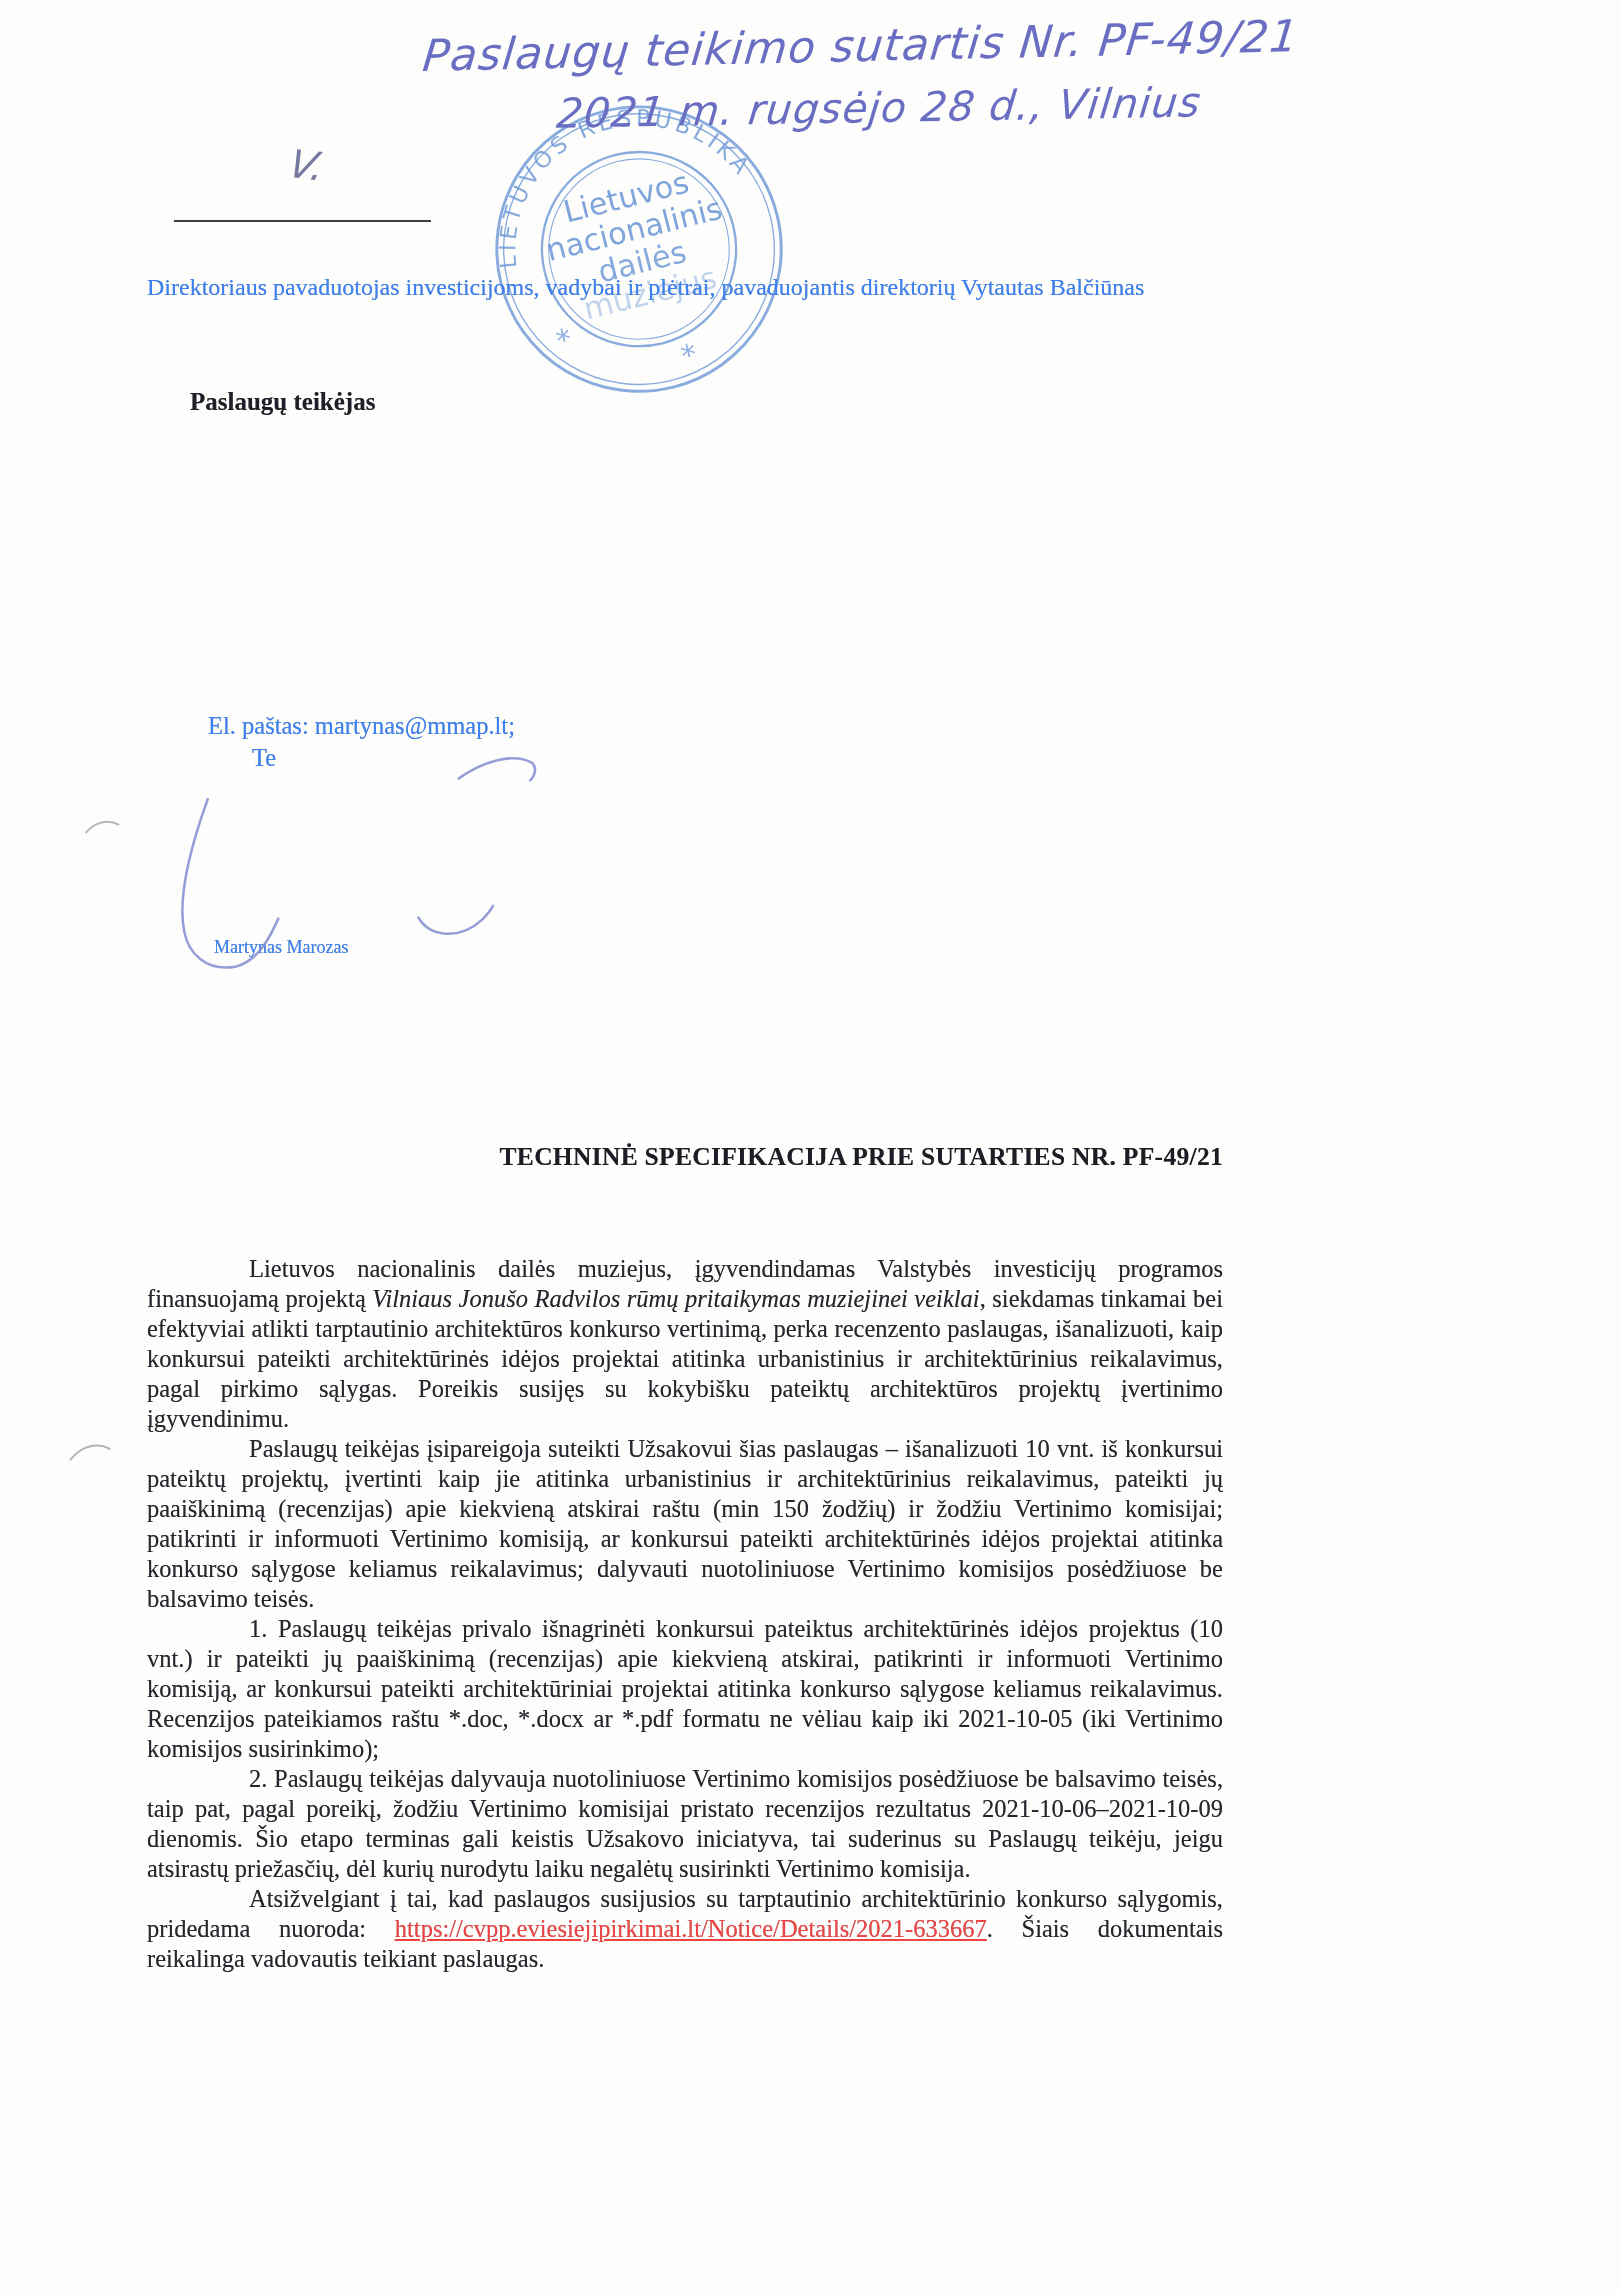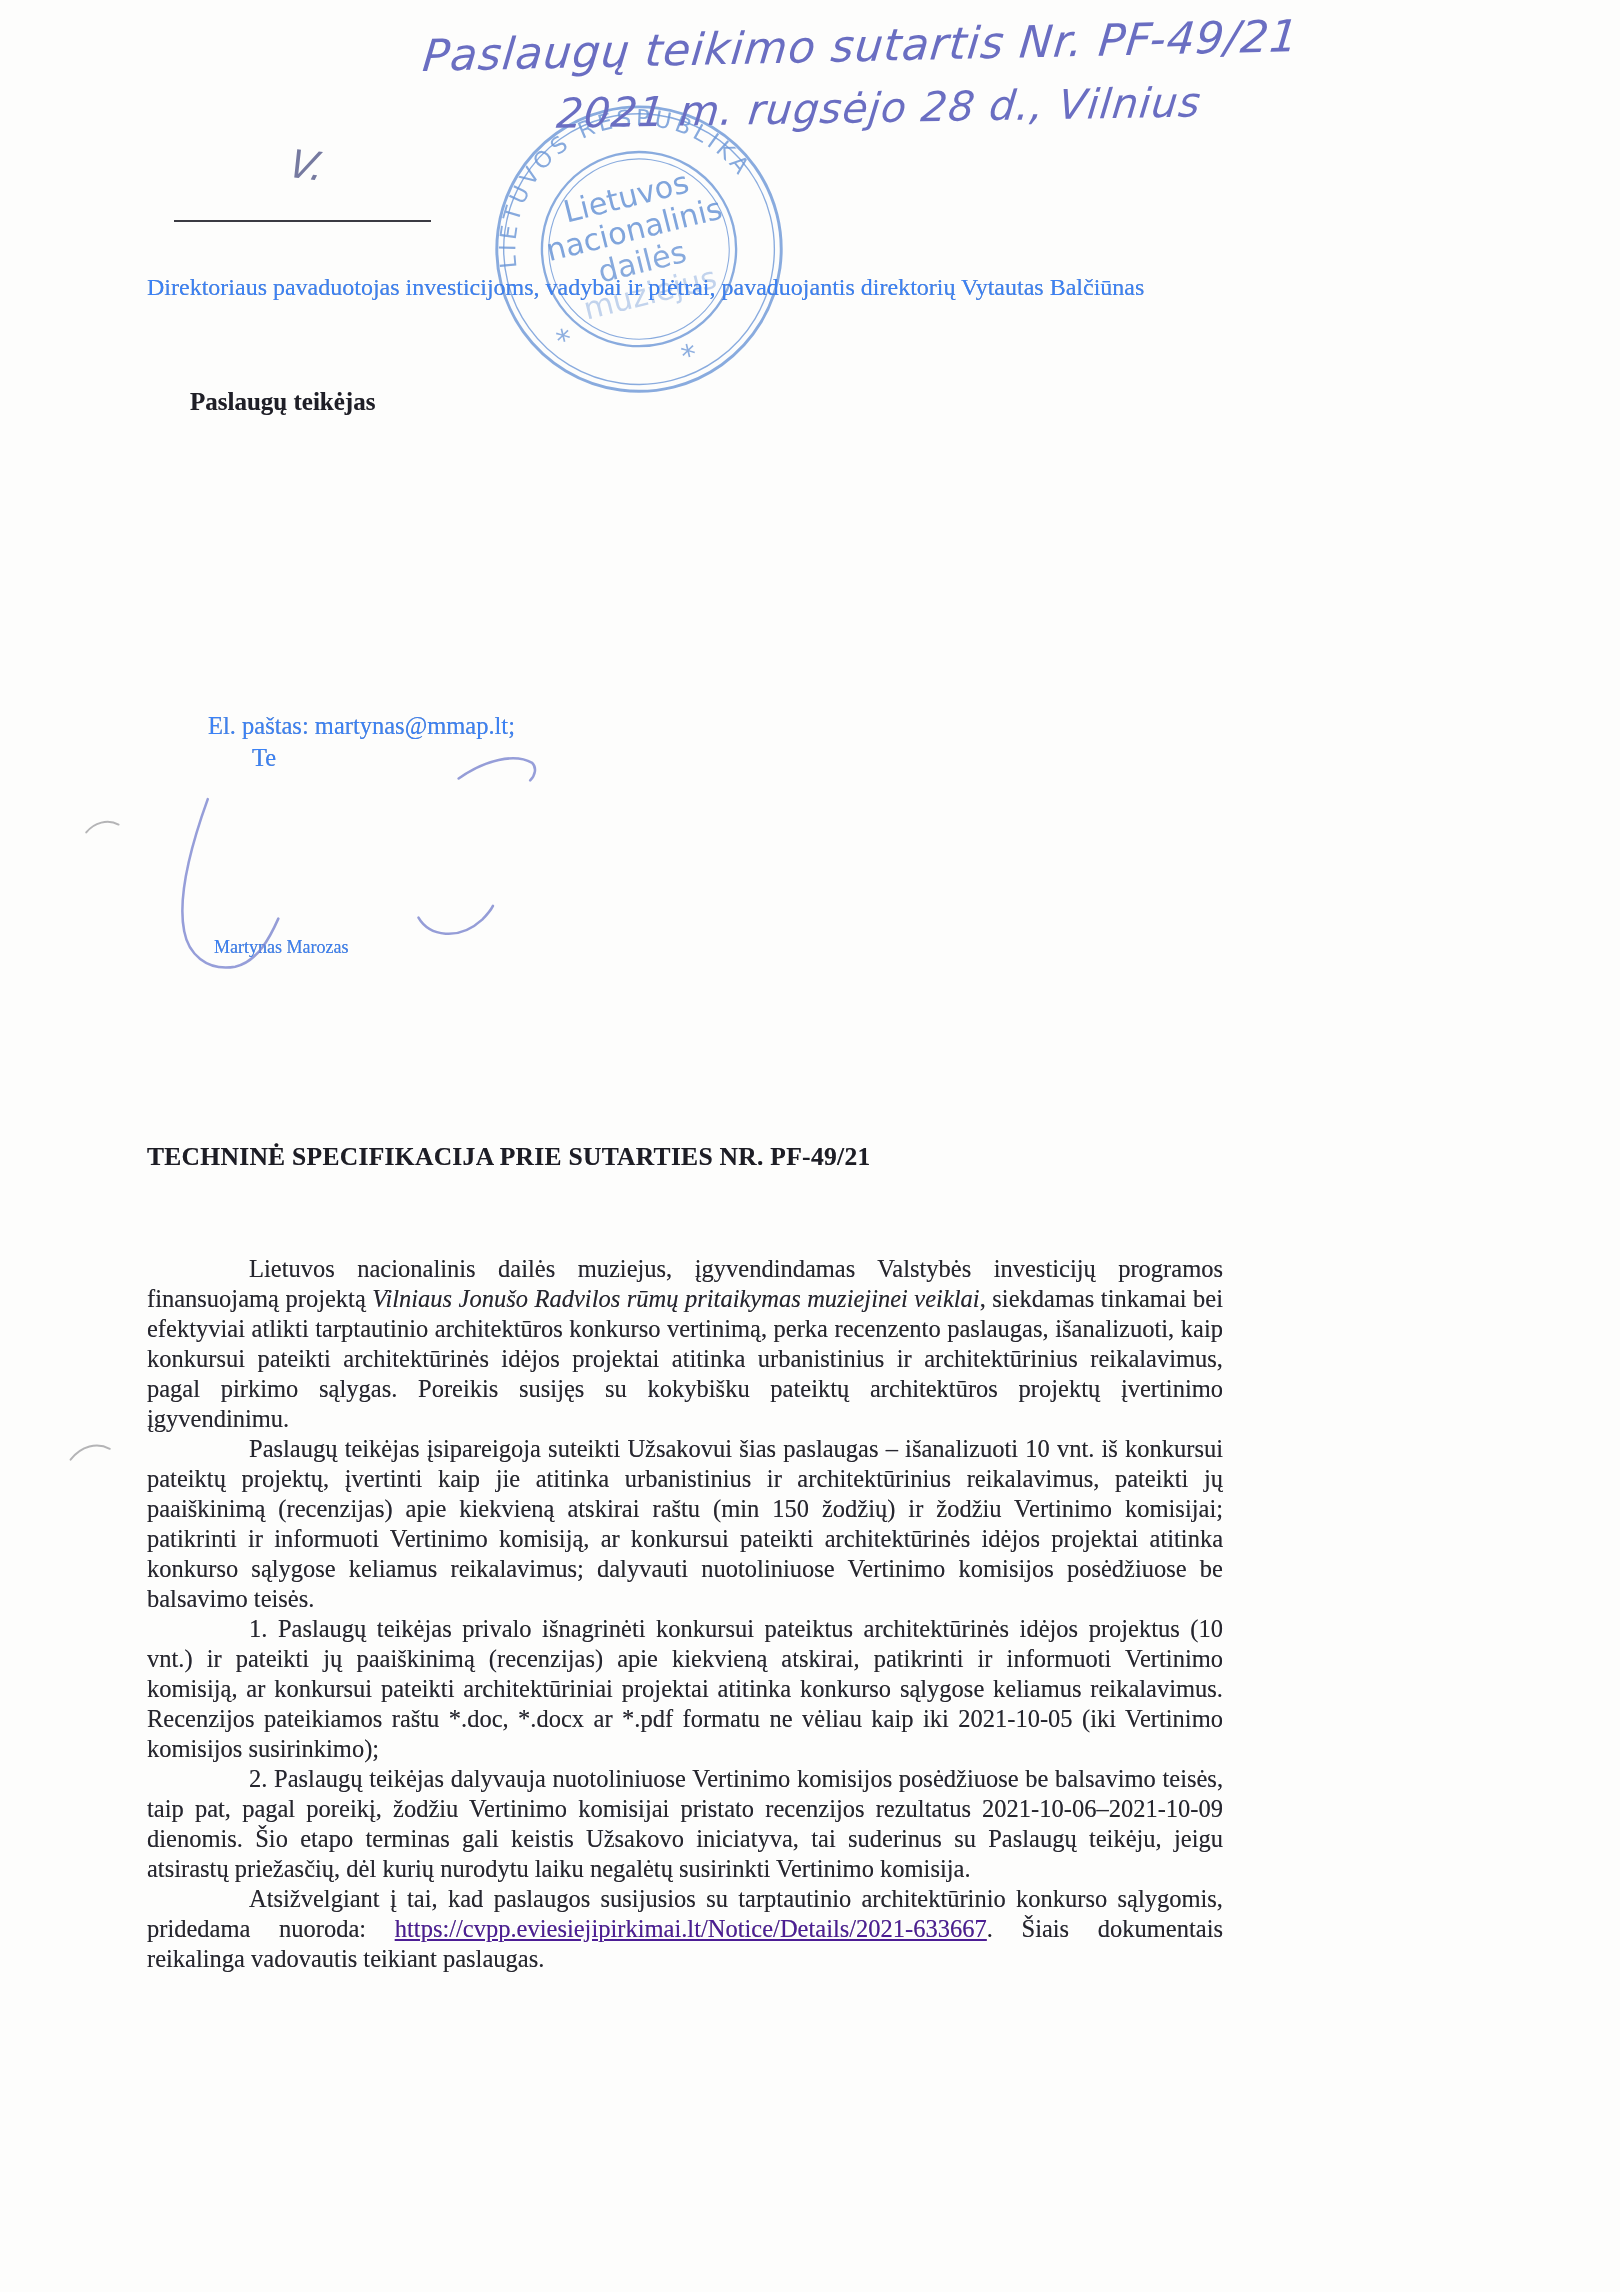--- a/index.html
+++ b/index.html
@@ -28,29 +28,29 @@
   .typed { font-size:24.5px; color:#3b82f6; text-shadow:0 0 0.5px rgba(45,45,55,.5); white-space:nowrap; }
   .director       { left:147px; top:274px; font-size:24px; }
   .provider-head  { left:147px; top:388px; font-weight:bold; font-size:25px; color:#1f1f27;margin-left:43px; }
   .email-line     { left:208px; top:712px; }
   .phone-line     { left:208px; top:744px;margin-left:44px; }
   .provider-name  { left:214px; top:937px; font-size:18px; }
 
   
   .spec { left:147px; top:1142px; width:1076px; }
   .spec-title {
-    text-align:left; font-weight:bold; font-size:25.5px;
+    text-align:right; font-weight:bold; font-size:25.5px;
     letter-spacing:0.3px; color:#1d1d25; text-shadow:0 0 0.5px rgba(30,30,40,.5);
   }
   .spec-paras {
     margin-top:82px; font-size:24.5px; line-height:30px;
     text-align:justify; color:#26262e; text-shadow:0 0 0.5px rgba(40,40,50,.5);
   }
   .spec-paras p { margin:0; text-indent:102px; }
-  .doc-link { color:#4c1d95; text-decoration:underline; }
+  .doc-link { color:#ef4444; text-decoration:underline; }
   .overlay { left:0; top:0; pointer-events:none; }
 </style>
 </head>
 <body>
 
 <div class="page">
 
   <svg class="abs stamp" width="316" height="304" viewBox="0 0 322 310">
     <g transform="rotate(-14 160 150)" stroke="#5d8cd3" fill="none" opacity="0.78">
       <circle cx="160" cy="150" r="145" stroke-width="3"></circle>

